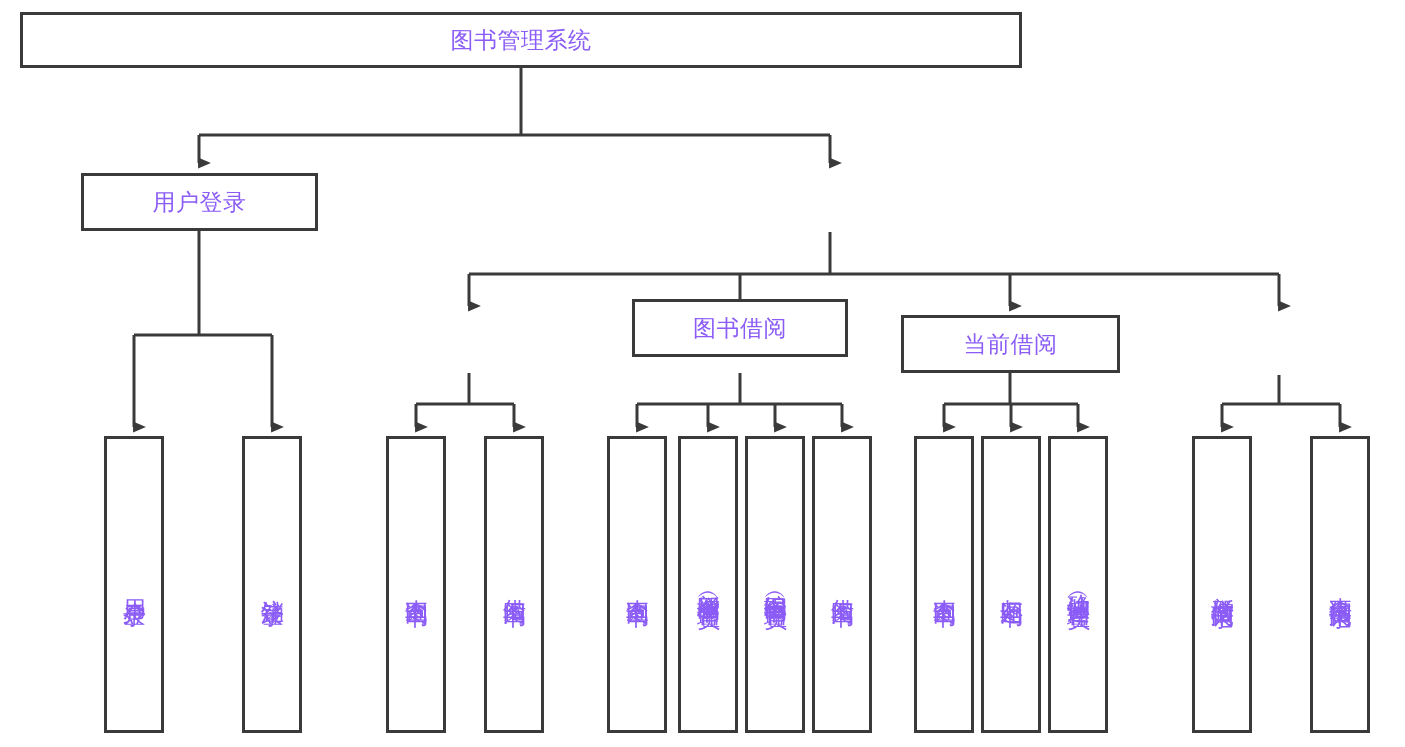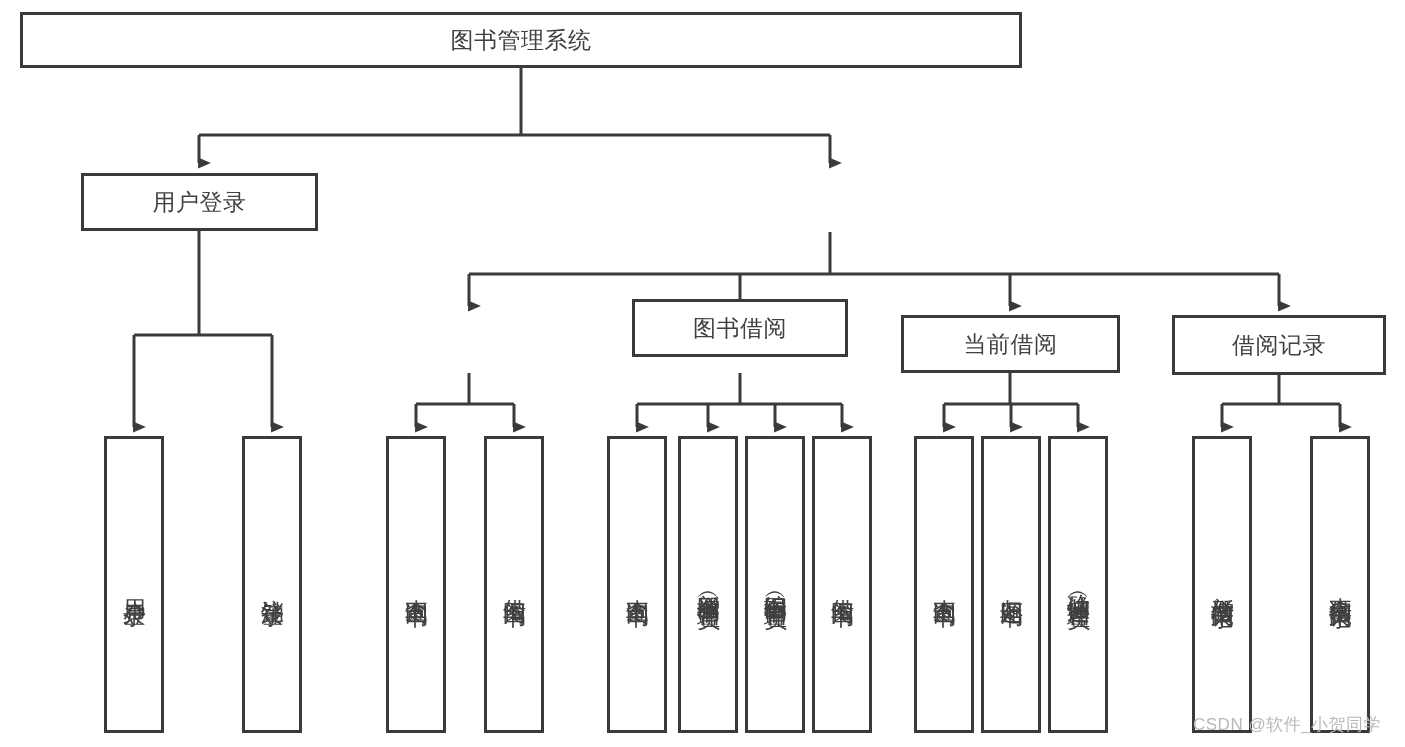--- a/index.html
+++ b/index.html
@@ -27,21 +27,21 @@
     pointer-events: none;
   }
   .node {
     position: absolute;
     box-sizing: border-box;
     background: #ffffff;
     border: 3px solid #3a3a3a;
     display: flex;
     align-items: center;
     justify-content: center;
-    color: #404040;
+    color: #8b5cf6;
   }
   .node .label {
     display: block;
     text-align: center;
     line-height: 1.06;
     letter-spacing: 0.5px;
   }
   .node-horizontal .label {
     font-size: 23px;
   }
@@ -133,23 +133,20 @@
   <div class="node node-horizontal" style="left:81px; top:173px; width:237px; height:58px;">
     <span class="label">用户登录</span>
   </div>
 
   <div class="node node-horizontal" style="left:632px; top:299px; width:216px; height:58px;">
     <span class="label">图书借阅</span>
   </div>
   <div class="node node-horizontal" style="left:901px; top:315px; width:219px; height:58px;">
     <span class="label">当前借阅</span>
   </div>
-  <div class="node node-horizontal" style="left:1172px; top:315px; width:214px; height:60px;">
-    <span class="label">借阅记录</span>
-  </div>
 
   <div class="node node-vertical" style="left:104px; top:436px; width:60px; height:297px;">
     <span class="label">用户登录</span>
   </div>
   <div class="node node-vertical" style="left:242px; top:436px; width:60px; height:297px;">
     <span class="label">注销登录</span>
   </div>
 
   <div class="node node-vertical" style="left:386px; top:436px; width:60px; height:297px;">
     <span class="label">查询图书</span>
@@ -181,15 +178,14 @@
     <span class="label">确认归还（管理员）</span>
   </div>
 
   <div class="node node-vertical" style="left:1192px; top:436px; width:60px; height:297px;">
     <span class="label">新增借阅记录</span>
   </div>
   <div class="node node-vertical" style="left:1310px; top:436px; width:60px; height:297px;">
     <span class="label">查询借阅记录</span>
   </div>
 
-  <div class="watermark" style="left:1193px; top:713px;">CSDN @软件_小贺同学</div>
 
 </div>
 
 </body></html>

